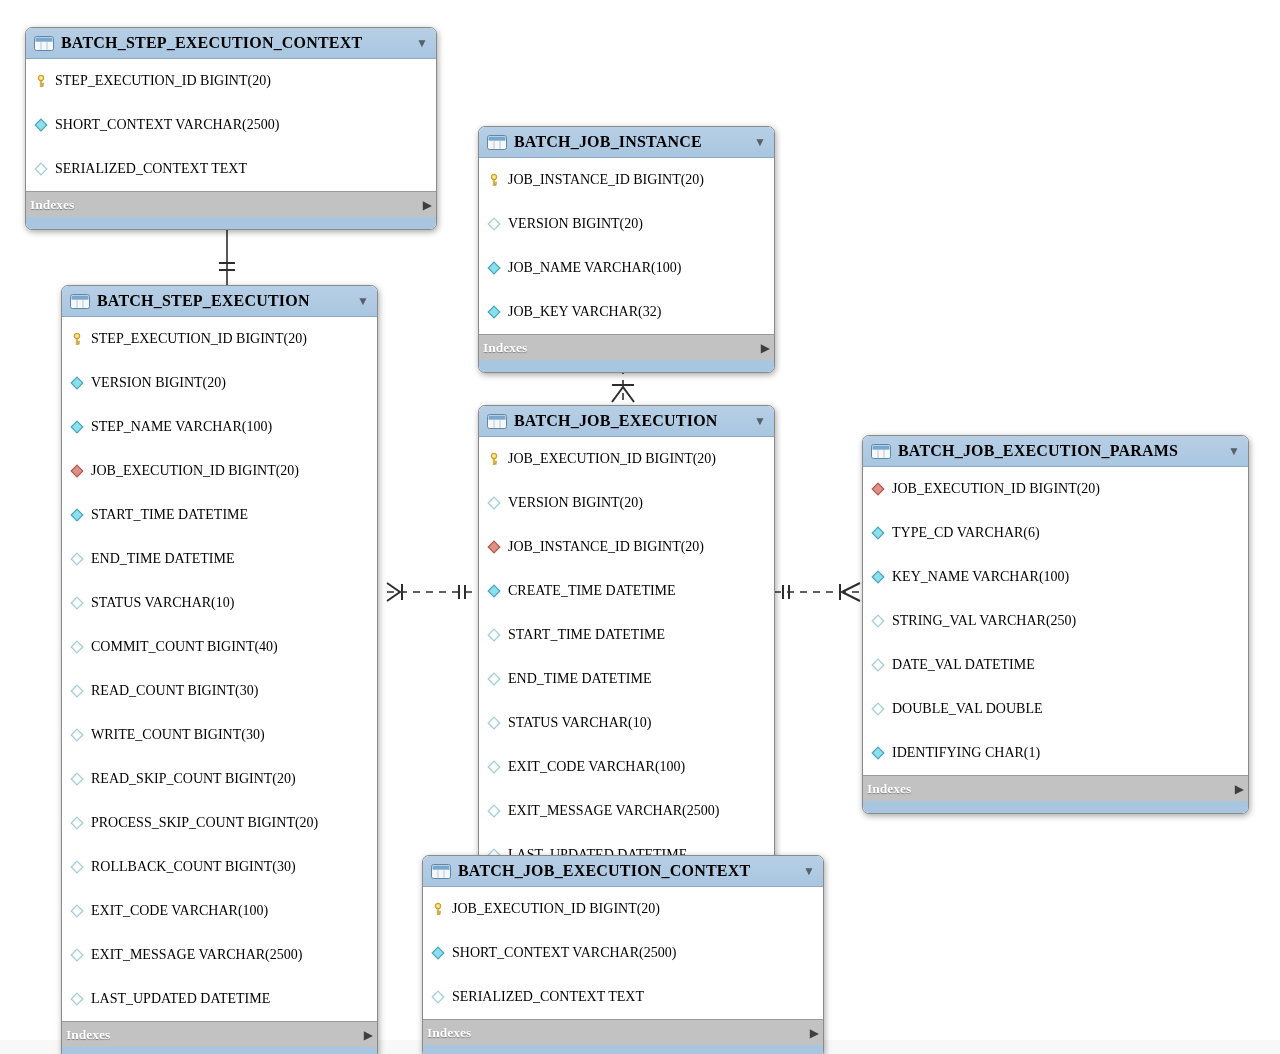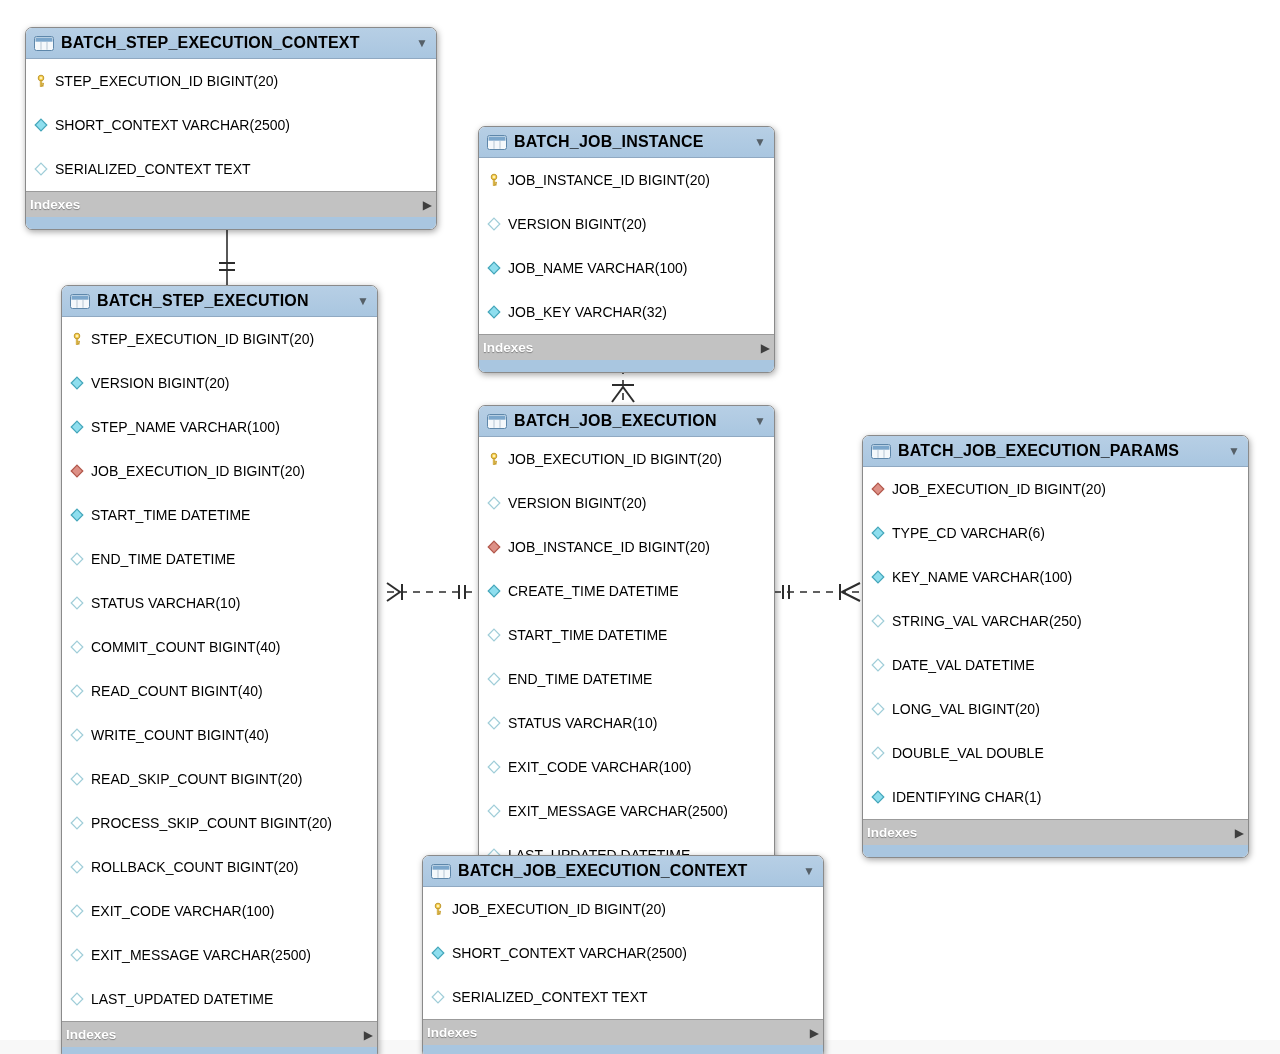--- a/index.html
+++ b/index.html
@@ -1,20 +1,20 @@
 <!DOCTYPE html>
 <html style="--header_bg: #a9c6e0; --header_bg_light: #b7cfe5; --indexes_bg: #c2c2c2; --connector: #2d2d2d; --pk_icon: #f9d456; --pk_icon_border: #c0982f; --col_required_fill: #8edeee; --col_required_border: #44a6ba; --col_nullable_fill: #fdffff; --col_nullable_border: #9fcdd8; --fk_fill: #dd9086; --fk_border: #b2574b;"><head>
 <meta charset="utf-8">
 <style>
   html,body{margin:0;padding:0;background:#ffffff;}
   #canvas{
     position:relative;
     width:1280px;height:1054px;
     background:#ffffff;
-    font-family:Liberation Sans, sans-serif;
+    font-family:Liberation Serif, serif;
     overflow:hidden;
   }
   #connector-layer{position:absolute;left:0;top:0;width:1280px;height:1054px;}
   #connector-layer line{stroke:var(--connector,#2d2d2d);stroke-width:1.6;fill:none;}
   #connector-layer line.dashed{stroke-dasharray:7 6;}
   #connector-layer line.mark{stroke-width:2;}
 
   .table{
     position:absolute;
     border:1px solid #8a8a8a;
@@ -294,29 +294,29 @@
    </svg>
           </span>
           <span>COMMIT_COUNT BIGINT(40)</span>
         </div>
         <div class="row">
           <span class="col-icon">
             <svg viewBox="0 0 14 14" width="14" height="14" xmlns="http://www.w3.org/2000/svg">
      <path d="M7 1.2 L12.8 7 L7 12.8 L1.2 7 Z" fill="#fdffff" stroke="#9fcdd8" stroke-width="1.2"></path>
    </svg>
           </span>
-          <span>READ_COUNT BIGINT(40)</span>
-        </div>
-        <div class="row">
-          <span class="col-icon">
-            <svg viewBox="0 0 14 14" width="14" height="14" xmlns="http://www.w3.org/2000/svg">
-     <path d="M7 1.2 L12.8 7 L7 12.8 L1.2 7 Z" fill="#fdffff" stroke="#9fcdd8" stroke-width="1.2"></path>
-   </svg>
-          </span>
-          <span>WRITE_COUNT BIGINT(40)</span>
+          <span>READ_COUNT BIGINT(30)</span>
+        </div>
+        <div class="row">
+          <span class="col-icon">
+            <svg viewBox="0 0 14 14" width="14" height="14" xmlns="http://www.w3.org/2000/svg">
+     <path d="M7 1.2 L12.8 7 L7 12.8 L1.2 7 Z" fill="#fdffff" stroke="#9fcdd8" stroke-width="1.2"></path>
+   </svg>
+          </span>
+          <span>WRITE_COUNT BIGINT(30)</span>
         </div>
         <div class="row">
           <span class="col-icon">
             <svg viewBox="0 0 14 14" width="14" height="14" xmlns="http://www.w3.org/2000/svg">
      <path d="M7 1.2 L12.8 7 L7 12.8 L1.2 7 Z" fill="#fdffff" stroke="#9fcdd8" stroke-width="1.2"></path>
    </svg>
           </span>
           <span>READ_SKIP_COUNT BIGINT(20)</span>
         </div>
         <div class="row">
@@ -326,21 +326,21 @@
    </svg>
           </span>
           <span>PROCESS_SKIP_COUNT BIGINT(20)</span>
         </div>
         <div class="row">
           <span class="col-icon">
             <svg viewBox="0 0 14 14" width="14" height="14" xmlns="http://www.w3.org/2000/svg">
      <path d="M7 1.2 L12.8 7 L7 12.8 L1.2 7 Z" fill="#fdffff" stroke="#9fcdd8" stroke-width="1.2"></path>
    </svg>
           </span>
-          <span>ROLLBACK_COUNT BIGINT(20)</span>
+          <span>ROLLBACK_COUNT BIGINT(30)</span>
         </div>
         <div class="row">
           <span class="col-icon">
             <svg viewBox="0 0 14 14" width="14" height="14" xmlns="http://www.w3.org/2000/svg">
      <path d="M7 1.2 L12.8 7 L7 12.8 L1.2 7 Z" fill="#fdffff" stroke="#9fcdd8" stroke-width="1.2"></path>
    </svg>
           </span>
           <span>EXIT_CODE VARCHAR(100)</span>
         </div>
         <div class="row">
@@ -524,28 +524,20 @@
    </svg>
           </span>
           <span>DATE_VAL DATETIME</span>
         </div>
         <div class="row">
           <span class="col-icon">
             <svg viewBox="0 0 14 14" width="14" height="14" xmlns="http://www.w3.org/2000/svg">
      <path d="M7 1.2 L12.8 7 L7 12.8 L1.2 7 Z" fill="#fdffff" stroke="#9fcdd8" stroke-width="1.2"></path>
    </svg>
           </span>
-          <span>LONG_VAL BIGINT(20)</span>
-        </div>
-        <div class="row">
-          <span class="col-icon">
-            <svg viewBox="0 0 14 14" width="14" height="14" xmlns="http://www.w3.org/2000/svg">
-     <path d="M7 1.2 L12.8 7 L7 12.8 L1.2 7 Z" fill="#fdffff" stroke="#9fcdd8" stroke-width="1.2"></path>
-   </svg>
-          </span>
           <span>DOUBLE_VAL DOUBLE</span>
         </div>
         <div class="row">
           <span class="col-icon">
             <svg viewBox="0 0 14 14" width="14" height="14" xmlns="http://www.w3.org/2000/svg">
      <path d="M7 1.2 L12.8 7 L7 12.8 L1.2 7 Z" fill="#8edeee" stroke="#44a6ba" stroke-width="1.2"></path>
    </svg>
           </span>
           <span>IDENTIFYING CHAR(1)</span>
         </div>

